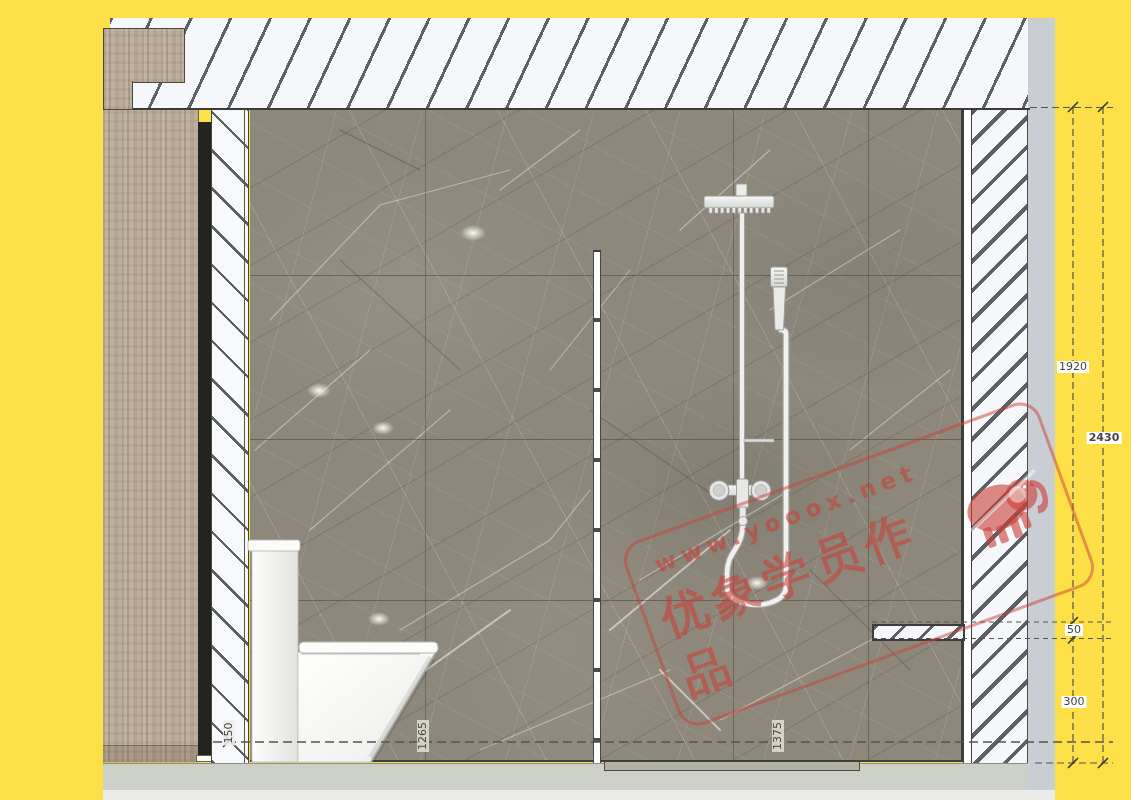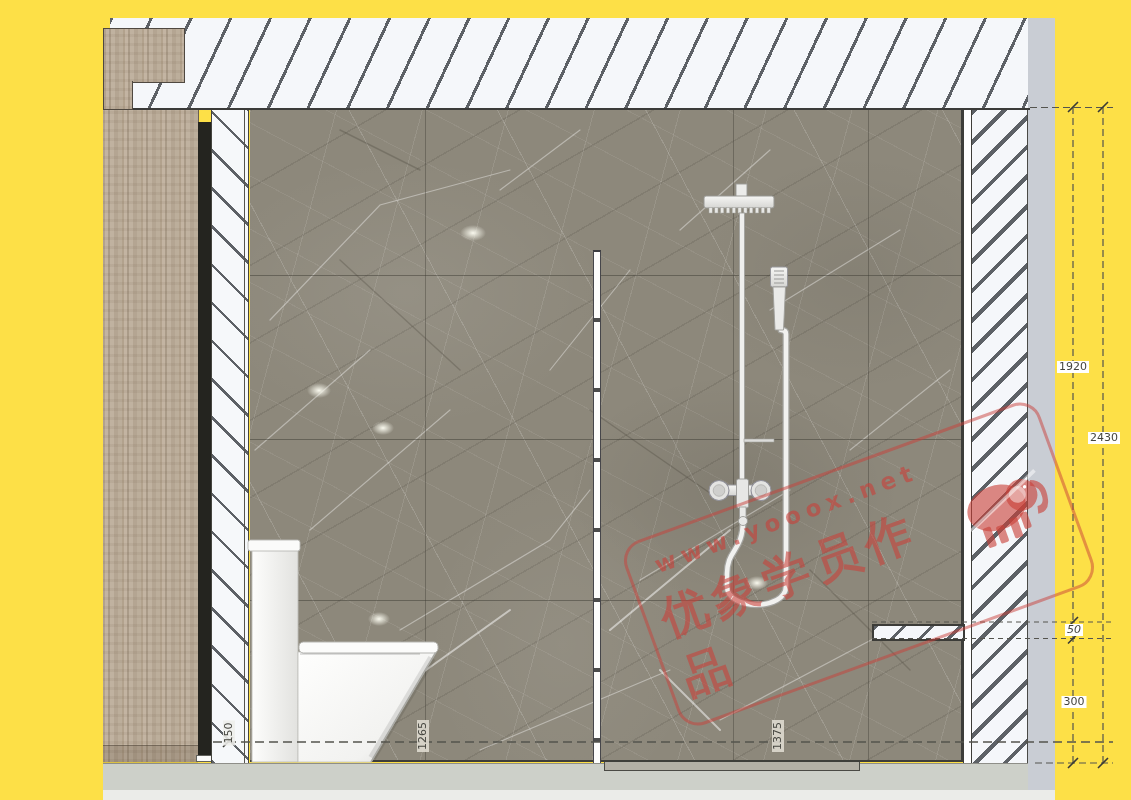--- a/index.html
+++ b/index.html
@@ -222,22 +222,22 @@
       <line x1="1030" y1="107.5" x2="1113" y2="107.5" stroke-dasharray="7 4"></line>
       <line x1="872" y1="622" x2="1113" y2="622" stroke-dasharray="5 4" stroke-width="1"></line>
       <line x1="872" y1="638.5" x2="1113" y2="638.5" stroke-dasharray="5 4" stroke-width="1"></line>
       <line x1="1035" y1="763" x2="1113" y2="763" stroke-dasharray="7 4"></line>
       <line x1="213" y1="742" x2="1113" y2="742" stroke-dasharray="9 5" stroke-width="1.4"></line>
     </g>
     <path d="M1068,112 L1078,102 M1098,112 L1108,102 M1068,627 L1078,617 M1068,643.5 L1078,633.5 M1068,768 L1078,758 M1098,768 L1108,758 M223,747 L233,737" stroke="#3a3a36" stroke-width="1.6"></path>
   </svg>
 
   <div class="abs dim" style="left:1073px;top:367px;">1920</div>
-  <div class="abs dim" style="left:1104px;top:438px;">2430</div>
-  <div class="abs dim" style="left:1074px;top:630px;font-style:italic;">50</div>
+  <div class="abs dim" style="left:1104px;top:438px;font-weight:bold;">2430</div>
+  <div class="abs dim" style="left:1074px;top:630px;">50</div>
   <div class="abs dim" style="left:1074px;top:702px;">300</div>
   <div class="abs dim rot patch-light" style="left:229px;top:733px;">150</div>
   <div class="abs dim rot patch" style="left:423px;top:736px;">1265</div>
   <div class="abs dim rot patch" style="left:778px;top:736px;">1375</div>
 
   <div class="abs watermark">
     <div class="wm-text">
       <span class="wm-url">www.yooox.net</span>
       <span class="wm-caption">优象学员作品</span>
     </div>

